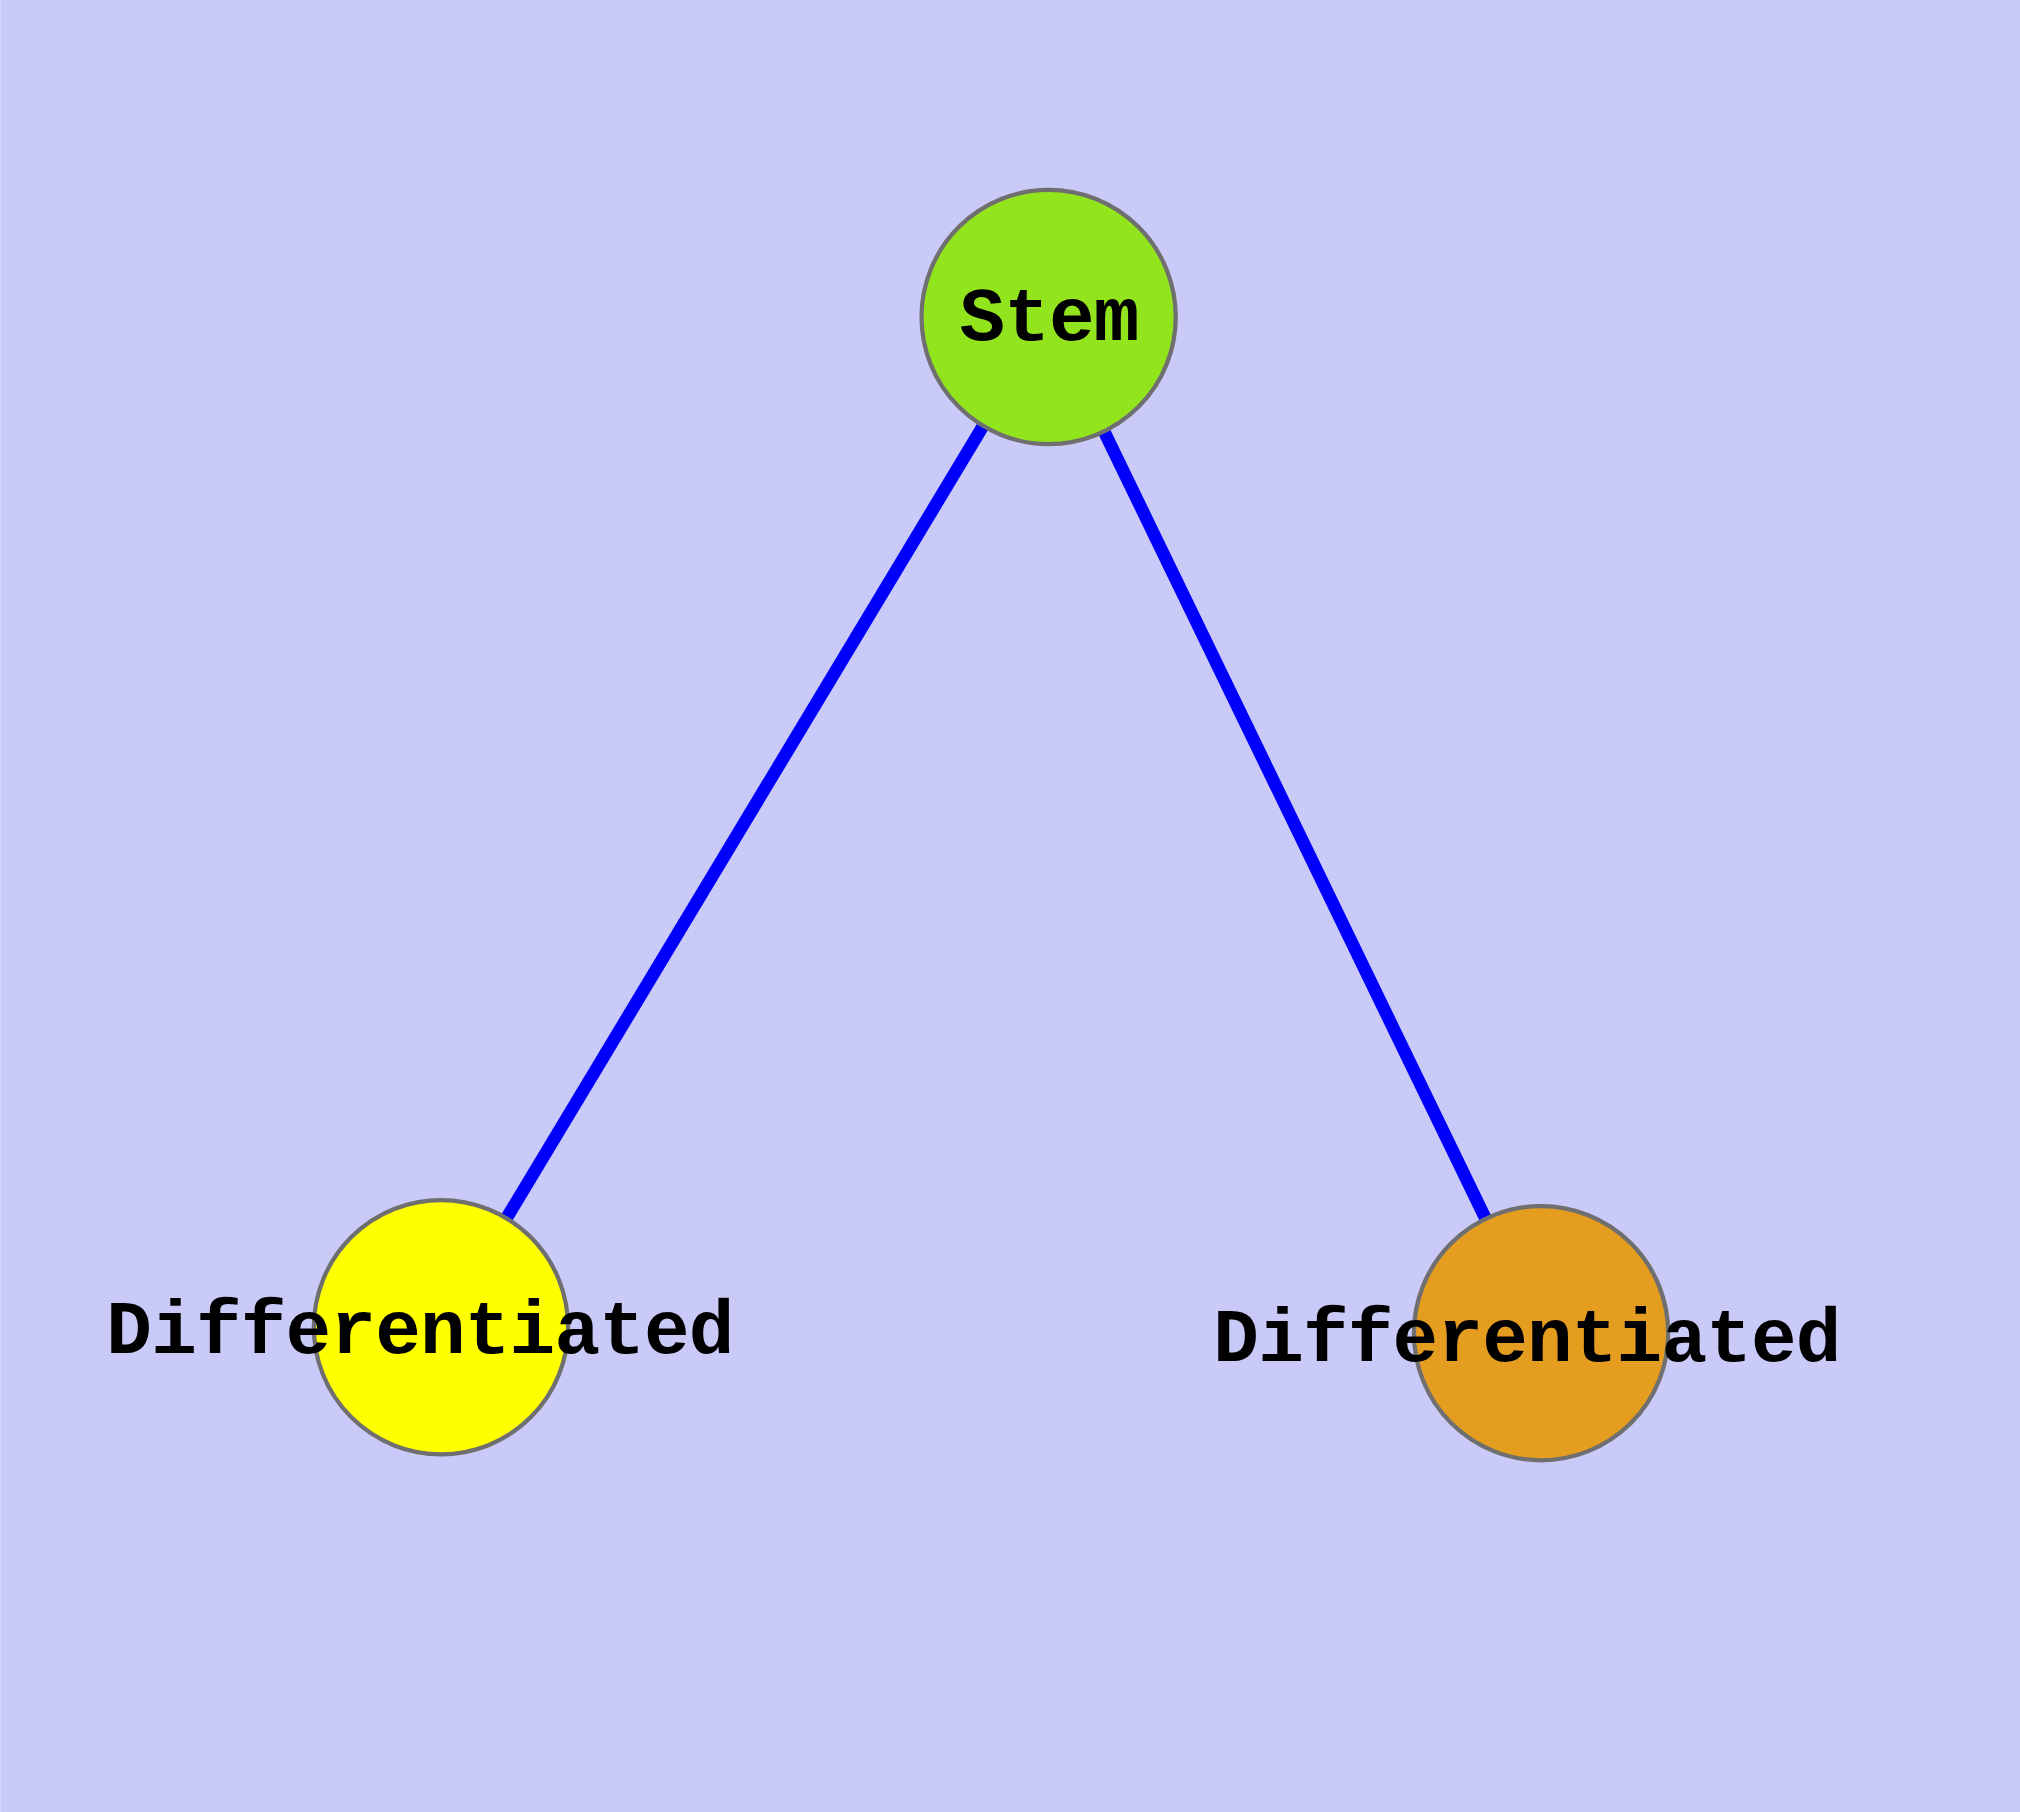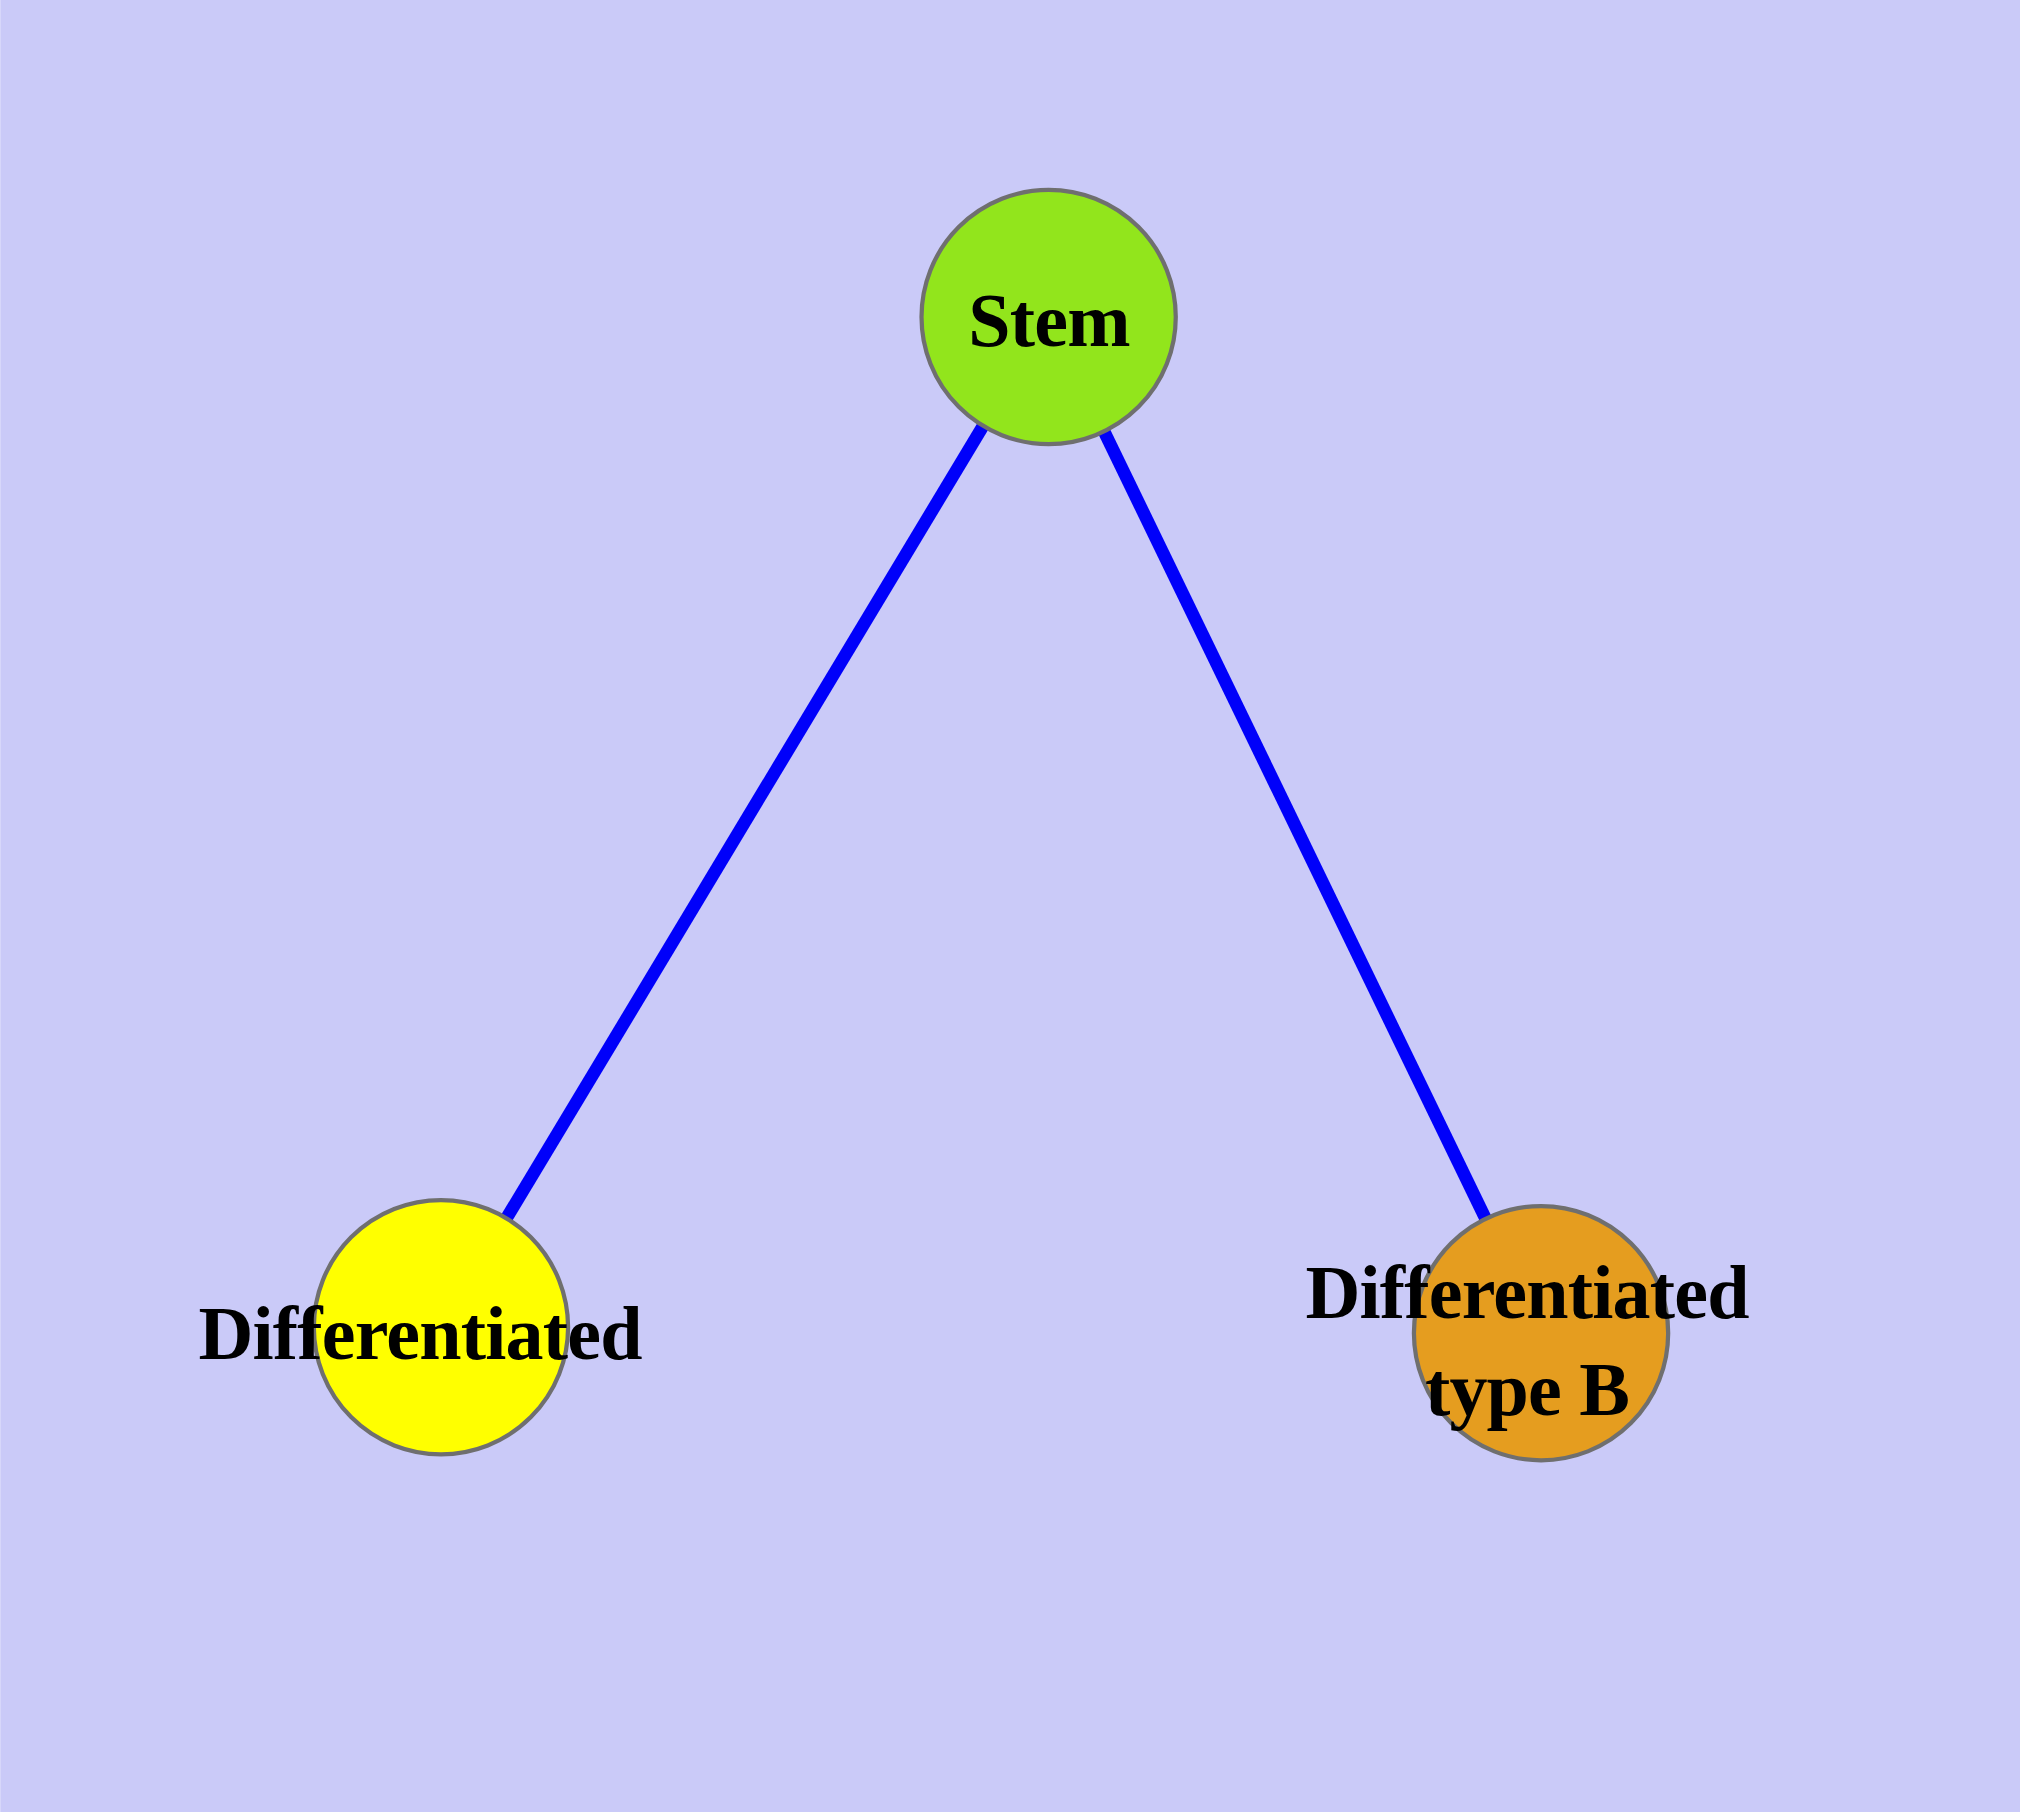--- a/index.html
+++ b/index.html
@@ -4,21 +4,21 @@
 <style>
   html, body {
     margin: 0;
     padding: 0;
   }
   #canvas {
     position: relative;
     width: 2021px;
     height: 1812px;
     overflow: hidden;
-    font-family: Liberation Serif, serif;
+    font-family: Liberation Mono, monospace;
   }
   #graph-svg {
     position: absolute;
     left: 0;
     top: 0;
     display: block;
   }
   .node-label {
     position: absolute;
     transform: translate(-50%, -50%);
@@ -60,17 +60,16 @@
   <div class="node-label" style="left: 1049px; top: 320px;">
     <span>Stem</span>
   </div>
 
   <div class="node-label" style="left: 420px; top: 1333px;">
     <span>Differentiated</span>
   </div>
 
   <div class="node-label" style="left: 1527px; top: 1341px;">
     <span>Differentiated</span>
-    <span>type B</span>
   </div>
 
 </div>
 
 
 </body></html>

